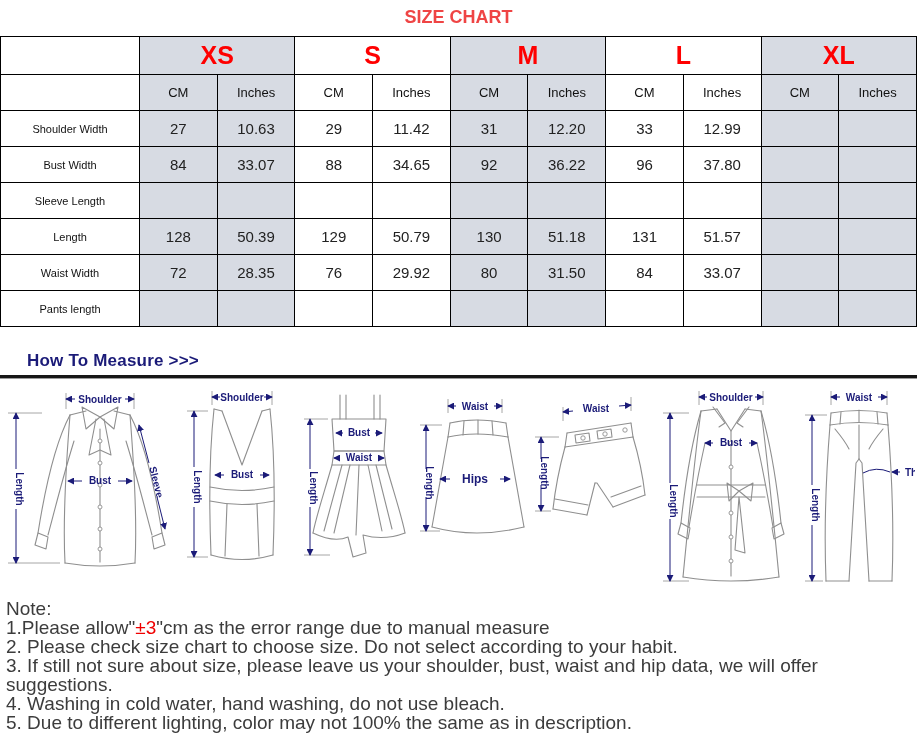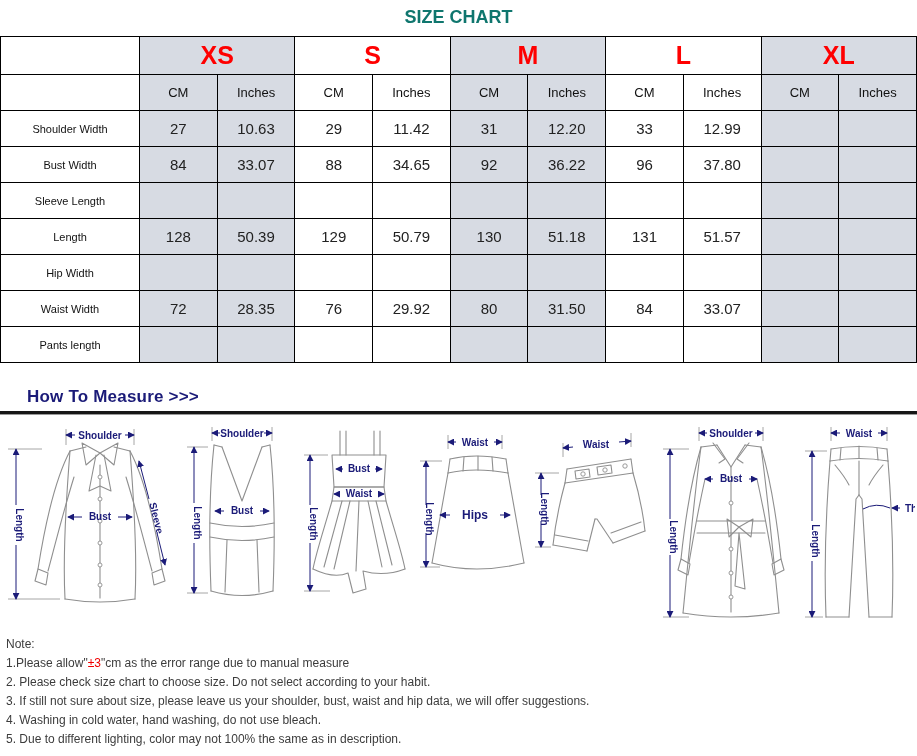--- a/index.html
+++ b/index.html
@@ -4,21 +4,21 @@
 <style>
   * { box-sizing: border-box; }
   html,body { margin:0; padding:0; }
   body {
     width:917px; height:756px; background:#ffffff;
     font-family:"Liberation Sans", sans-serif; color:#1a1a1a;
     overflow:hidden;
   }
   .title {
     text-align:center; font-weight:bold; font-size:18px;
-    padding:7px 0 8px 0; color:#0f766e;
+    padding:7px 0 8px 0; color:#ef4444;
   }
   
   table.size-table { border-collapse:collapse; width:917px; table-layout:fixed; }
   table.size-table td {
     border:1px solid #000; text-align:center; vertical-align:middle;
     padding:0; overflow:hidden; background:#fff;
   }
   td.shade { background:#d7dbe3 !important; }
   td.size-cell { color:#ff0000; font-weight:bold; font-size:25px; height:38px;margin-top:37px; }
   td.corner { height:38px; }
@@ -37,21 +37,21 @@
     padding:6px 2px 0 2px; height:210px;
   }
   .garments svg { display:block; }
   .outline { stroke:#8f8f8f; fill:none; stroke-width:1.1; stroke-linecap:round; stroke-linejoin:round; }
   .dim  { stroke:#1b1b78; fill:none; stroke-width:1; }
   .tick { stroke:#8f8f8f; stroke-width:0.8; }
   .lbl  { fill:#1b1b78; font-weight:bold; font-size:10px; text-anchor:middle;
           font-family:"Liberation Sans", sans-serif; }
   .btn  { stroke:#8f8f8f; fill:#ffffff; stroke-width:0.9; }
   
-  .notes { padding:10px 12px 0 6px; font-size:12px; color:#3c3c3c; }
+  .notes { padding:10px 12px 0 6px; font-size:19px; color:#3c3c3c; }
   .notes div { line-height:19px; }
   .red { color:#f00000; }
 </style>
 </head>
 <body>
 
 <svg width="0" height="0" style="position:absolute" aria-hidden="true">
   <defs>
     <marker id="arw" viewBox="0 0 8 8" refX="7" refY="4" markerWidth="7" markerHeight="7" orient="auto-start-reverse">
       <path d="M0,0 L8,4 L0,8 z" fill="#1b1b78"></path>
@@ -141,33 +141,20 @@
       <tr>
         <td class="row-label">Length</td>
         <td class="data-cell shade">128</td>
         <td class="data-cell shade">50.39</td>
         <td class="data-cell">129</td>
         <td class="data-cell">50.79</td>
         <td class="data-cell shade">130</td>
         <td class="data-cell shade">51.18</td>
         <td class="data-cell">131</td>
         <td class="data-cell">51.57</td>
-        <td class="data-cell shade"></td>
-        <td class="data-cell shade"></td>
-      </tr>
-      <tr>
-        <td class="row-label">Hip Width</td>
-        <td class="data-cell shade"></td>
-        <td class="data-cell shade"></td>
-        <td class="data-cell"></td>
-        <td class="data-cell"></td>
-        <td class="data-cell shade"></td>
-        <td class="data-cell shade"></td>
-        <td class="data-cell"></td>
-        <td class="data-cell"></td>
         <td class="data-cell shade"></td>
         <td class="data-cell shade"></td>
       </tr>
       <tr>
         <td class="row-label">Waist Width</td>
         <td class="data-cell shade">72</td>
         <td class="data-cell shade">28.35</td>
         <td class="data-cell">76</td>
         <td class="data-cell">29.92</td>
         <td class="data-cell shade">80</td>

